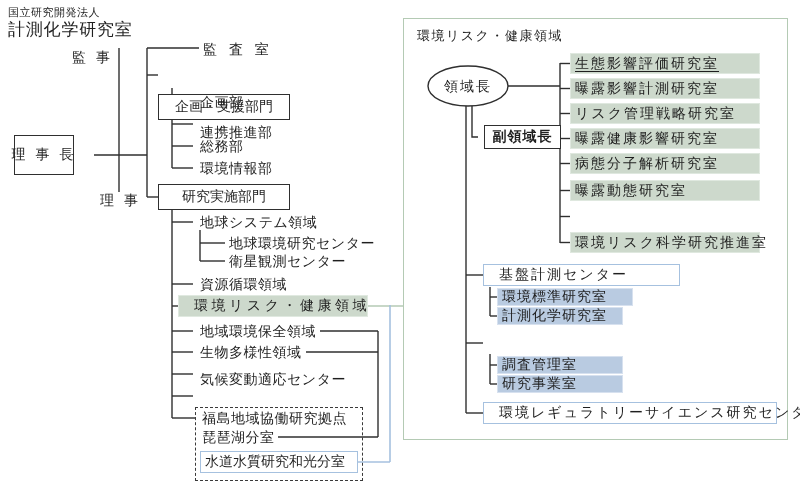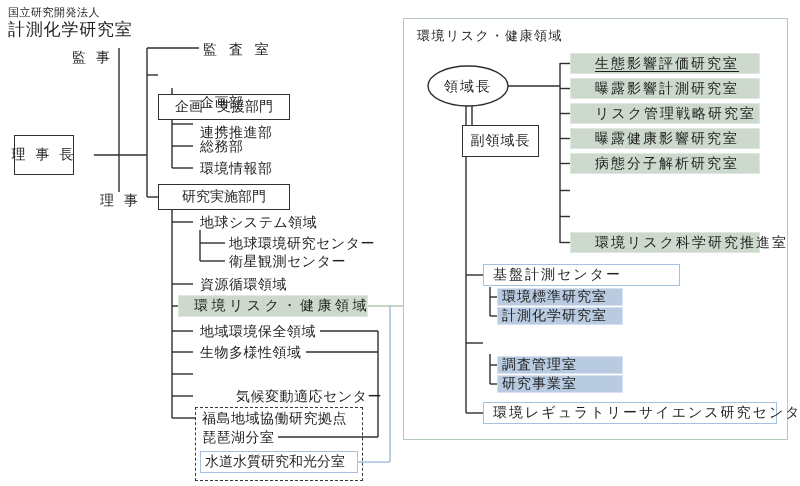--- a/index.html
+++ b/index.html
@@ -15,27 +15,27 @@
     font-size:14px;white-space:nowrap;box-sizing:border-box;
   }
   .green-item{
     position:absolute;background:#cdd9cc;border:1px solid #e0e9e0;
     display:flex;align-items:center;font-size:14px;letter-spacing:3.5px;
     padding-left:15px;white-space:nowrap;box-sizing:border-box;
   }
   .lab{
     position:absolute;left:570px;width:190px;height:21px;
     background:#cdd9cc;border:1px solid #dfe8df;
-    display:flex;align-items:center;padding-left:24px;
+    display:flex;align-items:center;padding-left:4px;
     font-size:14px;letter-spacing:2px;white-space:nowrap;box-sizing:border-box;
   }
   .lab.first span{text-decoration:underline;text-underline-offset:3px;}
   .center-box{
     position:absolute;background:#fff;border:1.4px solid #a6c1df;
-    display:flex;align-items:center;padding-left:9px;
+    display:flex;align-items:center;padding-left:15px;
     font-size:14px;letter-spacing:2px;white-space:nowrap;box-sizing:border-box;
   }
   .sub-blue{
     position:absolute;background:#b9cbe1;border:1px solid #d7e1ef;
     display:flex;align-items:center;padding-left:4px;
     font-size:14px;letter-spacing:1px;white-space:nowrap;box-sizing:border-box;
   }
   .panel{
     position:absolute;left:403px;top:18px;width:385px;height:422px;
     border:1.5px solid #b4cab4;box-sizing:border-box;background:transparent;
@@ -150,54 +150,57 @@
   <div class="txt" style="left:229px;top:234px;">地球環境研究センター</div>
   <div class="txt" style="left:229px;top:252px;">衛星観測センター</div>
   <div class="txt" style="left:200px;top:275px;">資源循環領域</div>
 
   <div class="green-item" style="left:178px;top:295px;width:190px;height:22px;">
     <span>環境リスク・健康領域</span>
   </div>
 
   <div class="txt" style="left:200px;top:322px;">地域環境保全領域</div>
   <div class="txt" style="left:200px;top:343px;">生物多様性領域</div>
-  <div class="txt" style="left:200px;top:387px;margin-left:36px;">気候変動適応センター</div>
+  <div class="txt" style="left:200px;top:370px;">気候変動適応センター</div>
 
   <div class="dashed"></div>
   <div class="txt" style="left:202px;top:409px;">福島地域協働研究拠点</div>
   <div class="txt" style="left:202px;top:428px;">琵琶湖分室</div>
   <div class="box" style="left:200px;top:451px;width:158px;height:22px;border:1.4px solid #a6c1df;justify-content:flex-start;padding-left:4px;">水道水質研究和光分室</div>
 
   <div class="panel"></div>
   <div class="txt" style="left:417px;top:27px;font-size:13px;letter-spacing:1.5px;">環境リスク・健康領域</div>
 
   <div class="ellipse-label">領域長</div>
-  <div class="box" style="left:462px;top:125px;width:77px;height:32px;letter-spacing:1px;">副領域長</div>
+  <div class="box" style="left:484px;top:125px;width:77px;height:24px;letter-spacing:1px;font-weight:bold;">副領域長</div>
 
   <div class="lab first" style="top:53px;">
       <span>生態影響評価研究室</span>
     </div>
   <div class="lab" style="top:78px;">
       <span>曝露影響計測研究室</span>
     </div>
   <div class="lab" style="top:103px;">
       <span>リスク管理戦略研究室</span>
     </div>
   <div class="lab" style="top:128px;">
       <span>曝露健康影響研究室</span>
     </div>
   <div class="lab" style="top:153px;">
       <span>病態分子解析研究室</span>
     </div>
+  <div class="lab" style="top:180px;">
+      <span>曝露動態研究室</span>
+    </div>
   <div class="lab" style="top:232px;">
       <span>環境リスク科学研究推進室</span>
     </div>
 
   <div class="center-box" style="left:483px;top:264px;width:197px;height:22px;">基盤計測センター</div>
-  <div class="sub-blue" style="left:497px;top:288px;width:126px;height:18px;">環境標準研究室</div>
+  <div class="sub-blue" style="left:497px;top:288px;width:136px;height:18px;">環境標準研究室</div>
   <div class="sub-blue" style="left:497px;top:307px;width:126px;height:18px;">計測化学研究室</div>
 
   <div class="sub-blue" style="left:497px;top:356px;width:126px;height:18px;">調査管理室</div>
   <div class="sub-blue" style="left:497px;top:375px;width:126px;height:18px;">研究事業室</div>
 
   <div class="center-box" style="left:483px;top:402px;width:294px;height:22px;">環境レギュラトリーサイエンス研究センター</div>
 
 </div>
 
 </body></html>

